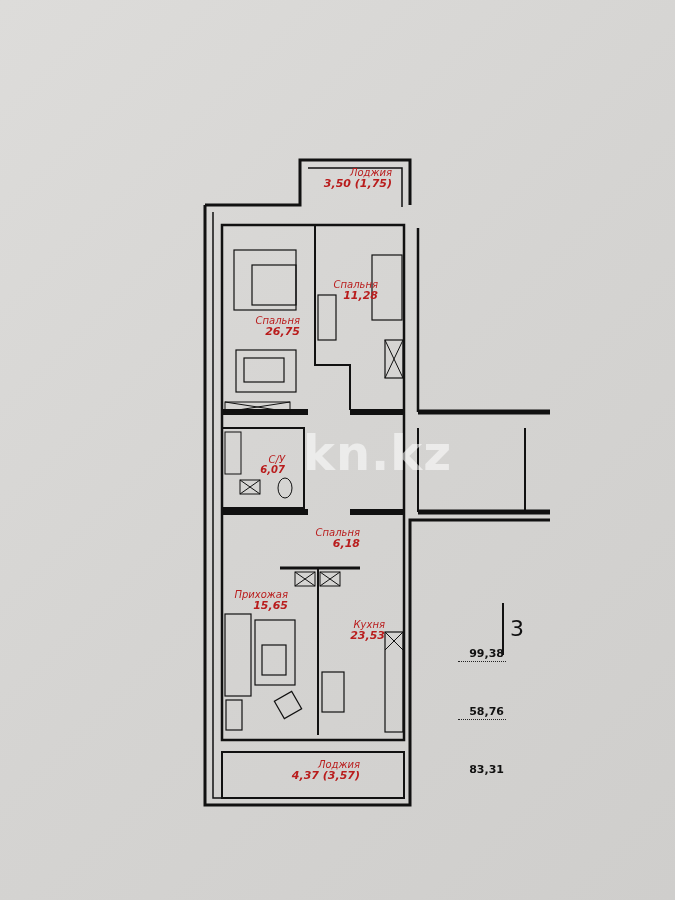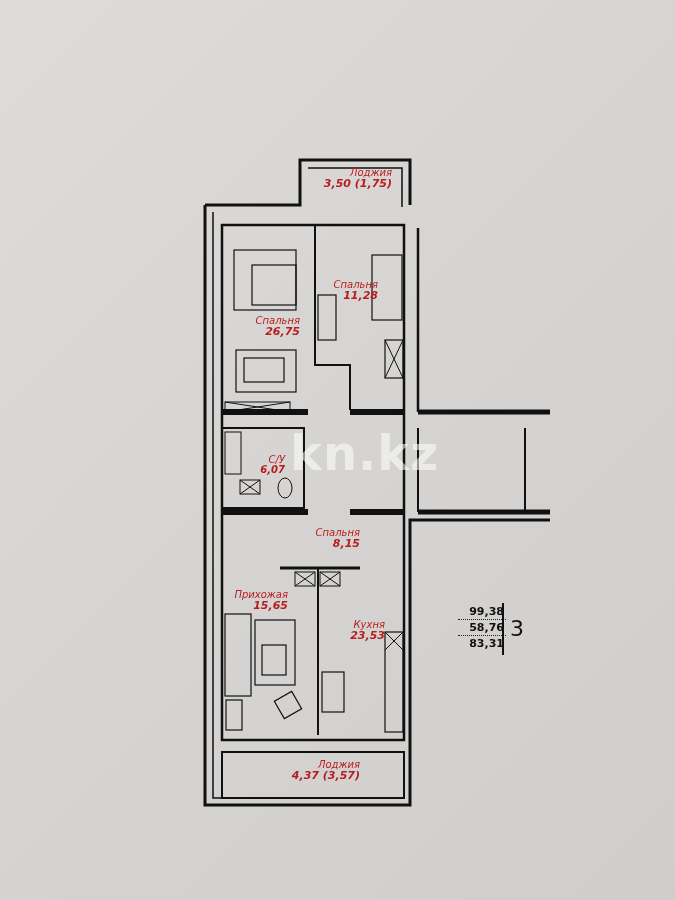--- a/index.html
+++ b/index.html
@@ -2,23 +2,23 @@
 <html><head>
 <meta charset="utf-8">
 <style>
   html,body{margin:0;padding:0;}
   body{width:675px;height:900px;background:#d6d5d3;position:relative;overflow:hidden;font-family:"DejaVu Sans",sans-serif;}
   .paper{position:absolute;left:0;top:0;width:675px;height:900px;background:linear-gradient(135deg,#dddcda 0%,#d5d4d2 50%,#cfcecc 100%);}
   svg.plan{position:absolute;left:0;top:0;}
   .lbl{position:absolute;font-style:italic;color:#b91c1c;text-align:right;white-space:nowrap;line-height:1;}
   .name{font-size:10px;}
   .area{font-size:11px;font-weight:bold;}
-  .watermark{position:absolute;left:290px;top:425px;font-size:48px;font-weight:bold;color:rgba(255,255,255,0.55);letter-spacing:1px;}
+  .watermark{position:absolute;left:303px;top:425px;font-size:48px;font-weight:bold;color:rgba(255,255,255,0.55);letter-spacing:1px;}
   .summary{position:absolute;left:458px;top:604px;width:48px;}
-  .summary .v{font-size:11px;font-weight:bold;text-align:right;padding:1px 2px;border-bottom:1.5px dotted #222;color:#111;}
+  .summary .v{font-size:11px;font-weight:bold;text-align:right;padding:1px 2px;border-bottom:1.5px dotted #222;color:#111;margin-top:42px;}
   .summary .v:last-child{border-bottom:none;}
   .rooms-count{position:absolute;left:510px;top:616px;font-size:22px;color:#111;}
   .vbar{position:absolute;left:502px;top:603px;width:2px;height:52px;background:#111;}
 </style>
 </head>
 <body>
 
 <div class="paper"></div>
 
 <svg class="plan" width="675" height="900" viewBox="0 0 675 900">
@@ -93,21 +93,21 @@
 <div class="lbl" style="left:318px;top:280px;width:60px;">
   <div class="name">Спальня</div>
   <div class="area">11,28</div>
 </div>
 <div class="lbl" style="left:245px;top:455px;width:40px;">
   <div class="name" style="font-size:10px;">С/У</div>
   <div class="area" style="font-size:10px;">6,07</div>
 </div>
 <div class="lbl" style="left:280px;top:528px;width:80px;">
   <div class="name">Спальня</div>
-  <div class="area">8,15</div>
+  <div class="area">6,18</div>
 </div>
 <div class="lbl" style="left:228px;top:590px;width:60px;">
   <div class="name">Прихожая</div>
   <div class="area">15,65</div>
 </div>
 <div class="lbl" style="left:335px;top:620px;width:50px;">
   <div class="name">Кухня</div>
   <div class="area">23,53</div>
 </div>
 <div class="lbl" style="left:270px;top:760px;width:90px;">

